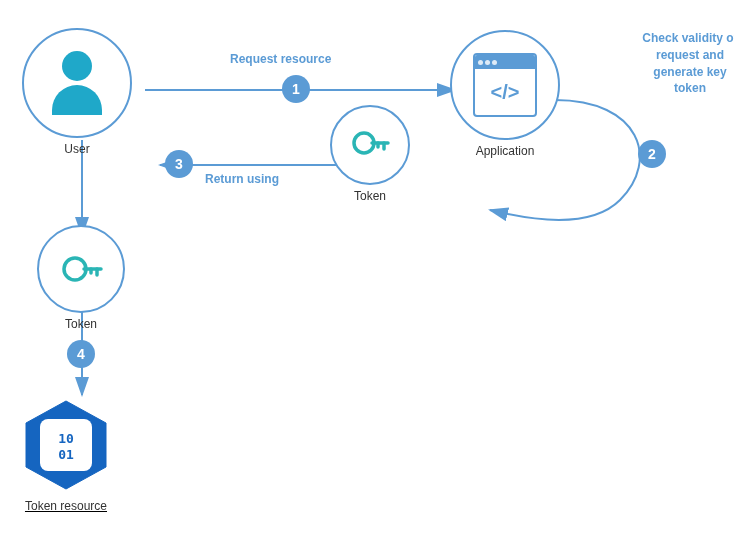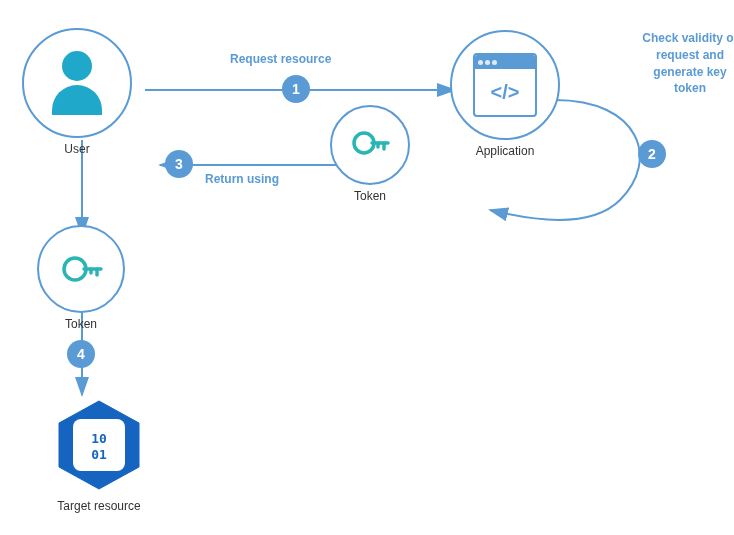--- a/index.html
+++ b/index.html
@@ -199,29 +199,29 @@
       <svg width="48" height="48" viewBox="0 0 48 48">
         <circle cx="18" cy="24" r="11" fill="none" stroke="#2ab5b5" stroke-width="3.5"></circle>
         <line x1="27" y1="24" x2="44" y2="24" stroke="#2ab5b5" stroke-width="3.5" stroke-linecap="round"></line>
         <line x1="40" y1="24" x2="40" y2="30" stroke="#2ab5b5" stroke-width="3.5" stroke-linecap="round"></line>
         <line x1="34" y1="24" x2="34" y2="28" stroke="#2ab5b5" stroke-width="3.5" stroke-linecap="round"></line>
       </svg>
     </div>
     <div class="node-label">Token</div>
   </div>
 
-  <div class="node" style="left: 49px; top: 395px;">
+  <div class="node" style="left: 16px; top: 395px; text-decoration: underline;">
     <div style="width:100px;height:100px;display:flex;align-items:center;justify-content:center;">
 
       <svg width="96" height="96" viewBox="0 0 96 96">
 
         <polygon points="48,4 88,26 88,70 48,92 8,70 8,26" fill="#1565c0" stroke="#1565c0" stroke-width="1"></polygon>
 
         <rect x="22" y="22" width="52" height="52" rx="8" ry="8" fill="white"></rect>
 
         <text x="48" y="46" text-anchor="middle" font-size="13" font-weight="bold" fill="#1565c0" font-family="monospace">10</text>
         <text x="48" y="62" text-anchor="middle" font-size="13" font-weight="bold" fill="#1565c0" font-family="monospace">01</text>
       </svg>
     </div>
-    <div class="node-label">Target resource</div>
+    <div class="node-label">Token resource</div>
   </div>
 
 </div>
 
 </body></html>

